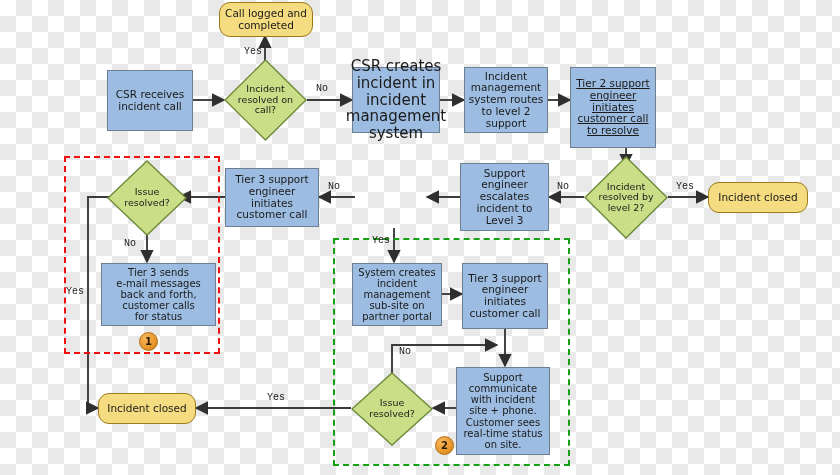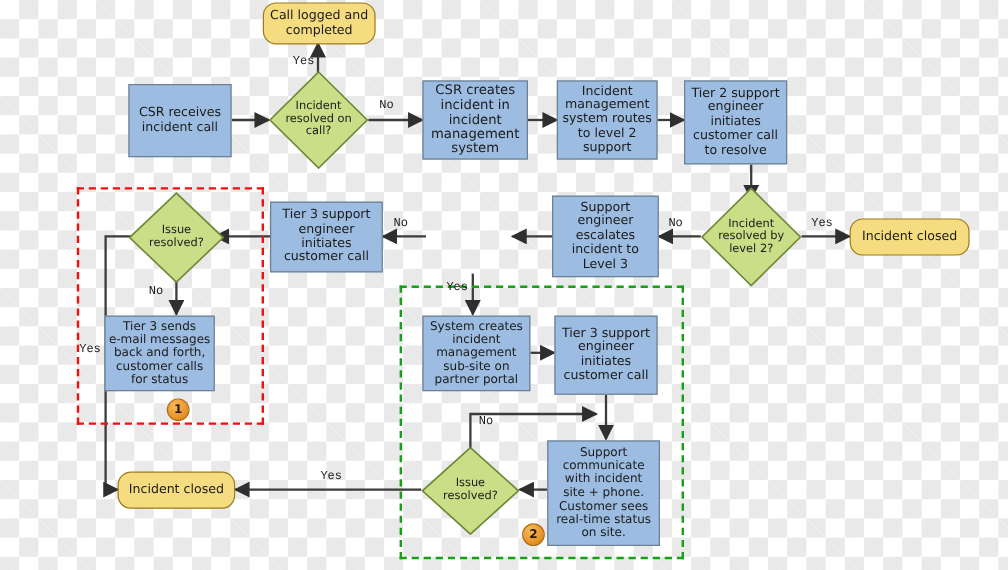--- a/index.html
+++ b/index.html
@@ -129,37 +129,37 @@
     <svg width="83" height="82" viewBox="0 0 83 82">
       <polygon points="41.5,1 82,41 41.5,81 1,41" fill="#CADE87" stroke="#6E8A39" stroke-width="1.4"></polygon>
     </svg>
     <div class="decision-lbl" style="font-size:9.5px;">
       <span style="white-space:pre-line;">Incident
 resolved on
 call?</span>
     </div>
   </div>
 
-  <div class="node process" style="left:352px;top:67px;width:88px;height:66px;font-size:11px;">
+  <div class="node process" style="left:352px;top:67px;width:88px;height:66px;font-size:15px;">
     <span style="white-space:pre-line;">CSR creates
 incident in
 incident
 management
 system</span>
   </div>
 
   <div class="node process" style="left:464px;top:67px;width:84px;height:66px;font-size:10.5px;">
     <span style="white-space:pre-line;">Incident
 management
 system routes
 to level 2
 support</span>
   </div>
 
-  <div class="node process" style="left:570px;top:67px;width:86px;height:70px;font-size:10.5px;">
+  <div class="node process" style="left:570px;top:67px;width:86px;height:81px;font-size:10.5px;text-decoration:underline;">
     <span style="white-space:pre-line;">Tier 2 support
 engineer
 initiates
 customer call
 to resolve</span>
   </div>
 
   <div class="decision-wrap" style="left:584px;top:156px;width:84px;height:83px;">
     <svg width="84" height="83" viewBox="0 0 84 83">
       <polygon points="42,1 83,41.5 42,82 1,41.5" fill="#CADE87" stroke="#6E8A39" stroke-width="1.4"></polygon>
@@ -194,21 +194,21 @@
   <div class="decision-wrap" style="left:107px;top:160px;width:80px;height:76px;">
     <svg width="80" height="76" viewBox="0 0 80 76">
       <polygon points="40,1 79,38 40,75 1,38" fill="#CADE87" stroke="#6E8A39" stroke-width="1.4"></polygon>
     </svg>
     <div class="decision-lbl" style="font-size:9.5px;">
       <span style="white-space:pre-line;">Issue
 resolved?</span>
     </div>
   </div>
 
-  <div class="node process" style="left:87px;top:263px;width:92px;height:63px;font-size:10px;">
+  <div class="node process" style="left:101px;top:263px;width:115px;height:63px;font-size:10px;">
     <span style="white-space:pre-line;">Tier 3 sends
 e-mail messages
 back and forth,
 customer calls
 for status</span>
   </div>
 
   <div class="badge" style="left:139px;top:332px;width:17px;height:17px;font-size:10px;">
     <span>1</span>
   </div>

